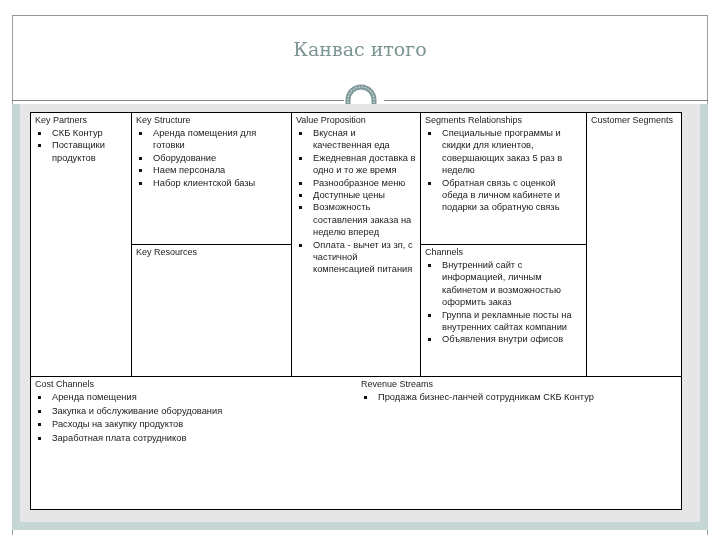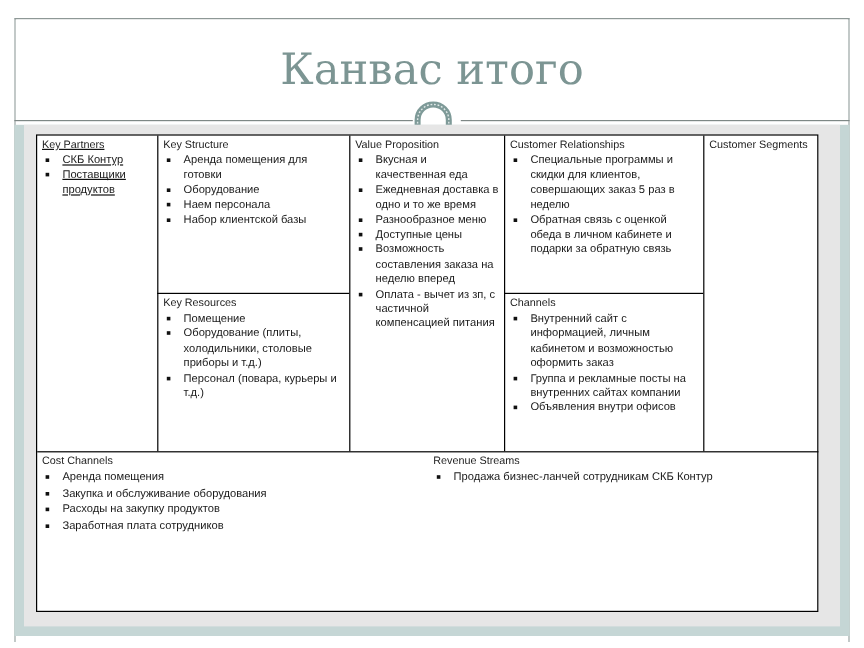--- a/index.html
+++ b/index.html
@@ -9,21 +9,21 @@
       font-family: "Liberation Sans", sans-serif;
     }
     .slide-frame {
       position: absolute; left: 12px; top: 15px; width: 696px; height: 520px;
       border-left: 1px solid #9aa5a3; border-right: 1px solid #9aa5a3; border-top: 1px solid #8e9896;
       box-sizing: border-box;
     }
     .title {
       position: absolute; left: 0; top: 38px; width: 720px; text-align: center;
       font-family: "DejaVu Serif", "Liberation Serif", serif;
-      font-size: 36px; color: #7c9593; letter-spacing: 0px;
+      font-size: 19px; color: #7c9593; letter-spacing: 0px;
     }
     .rule-left { position: absolute; left: 12px; top: 100px; width: 332px; height: 1px; background: #7e8886; }
     .rule-right { position: absolute; left: 384px; top: 100px; width: 324px; height: 1px; background: #7e8886; }
     .ornament {
       position: absolute; left: 342px; top: 80px; width: 38px; height: 40px;
     }
     .content-panel {
       position: absolute; left: 12px; top: 104px; width: 696px; height: 426px;
       background: #c5d6d5;
       box-sizing: border-box;
@@ -70,61 +70,56 @@
 <div class="canvas">
 
   <div class="vline" style="left:100px; top:0; height:263px;"></div>
   <div class="vline" style="left:260px; top:0; height:263px;"></div>
   <div class="vline" style="left:389px; top:0; height:263px;"></div>
   <div class="vline" style="left:555px; top:0; height:263px;"></div>
   <div class="hline" style="left:100px; top:131px; width:160px;"></div>
   <div class="hline" style="left:389px; top:131px; width:166px;"></div>
   <div class="hline" style="left:0; top:263px; width:651px;"></div>
 
-  <div class="cell" style="left:0; top:0; width:100px; height:263px;text-decoration:underline;">
+  <div class="cell" style="left:0; top:0; width:100px; height:263px;">
     <div class="head">Key Partners</div>
     <ul>
       <li>СКБ Контур</li>
       <li>Поставщики продуктов</li>
     </ul>
   </div>
 
   <div class="cell" style="left:101px; top:0; width:159px; height:131px;">
     <div class="head">Key Structure</div>
     <ul>
       <li>Аренда помещения для готовки</li>
       <li>Оборудование</li>
       <li>Наем персонала</li>
       <li>Набор клиентской базы</li>
     </ul>
   </div>
 
   <div class="cell" style="left:101px; top:132px; width:159px; height:131px;">
     <div class="head">Key Resources</div>
-    <ul>
-      <li>Помещение</li>
-      <li>Оборудование (плиты, холодильники, столовые приборы и т.д.)</li>
-      <li>Персонал (повара, курьеры и т.д.)</li>
-    </ul>
   </div>
 
   <div class="cell" style="left:261px; top:0; width:128px; height:263px;">
     <div class="head">Value Proposition</div>
     <ul>
       <li>Вкусная и качественная еда</li>
       <li>Ежедневная доставка в одно и то же время</li>
       <li>Разнообразное меню</li>
       <li>Доступные цены</li>
       <li>Возможность составления заказа на неделю вперед</li>
       <li>Оплата - вычет из зп, с частичной компенсацией питания</li>
     </ul>
   </div>
 
   <div class="cell" style="left:390px; top:0; width:165px; height:131px;">
-    <div class="head">Customer Relationships</div>
+    <div class="head">Segments Relationships</div>
     <ul>
       <li>Специальные программы и скидки для клиентов, совершающих заказ 5 раз в неделю</li>
       <li>Обратная связь с оценкой обеда в личном кабинете и подарки за обратную связь</li>
     </ul>
   </div>
 
   <div class="cell" style="left:390px; top:132px; width:165px; height:131px;">
     <div class="head">Channels</div>
     <ul>
       <li>Внутренний сайт с информацией, личным кабинетом и возможностью оформить заказ</li>

